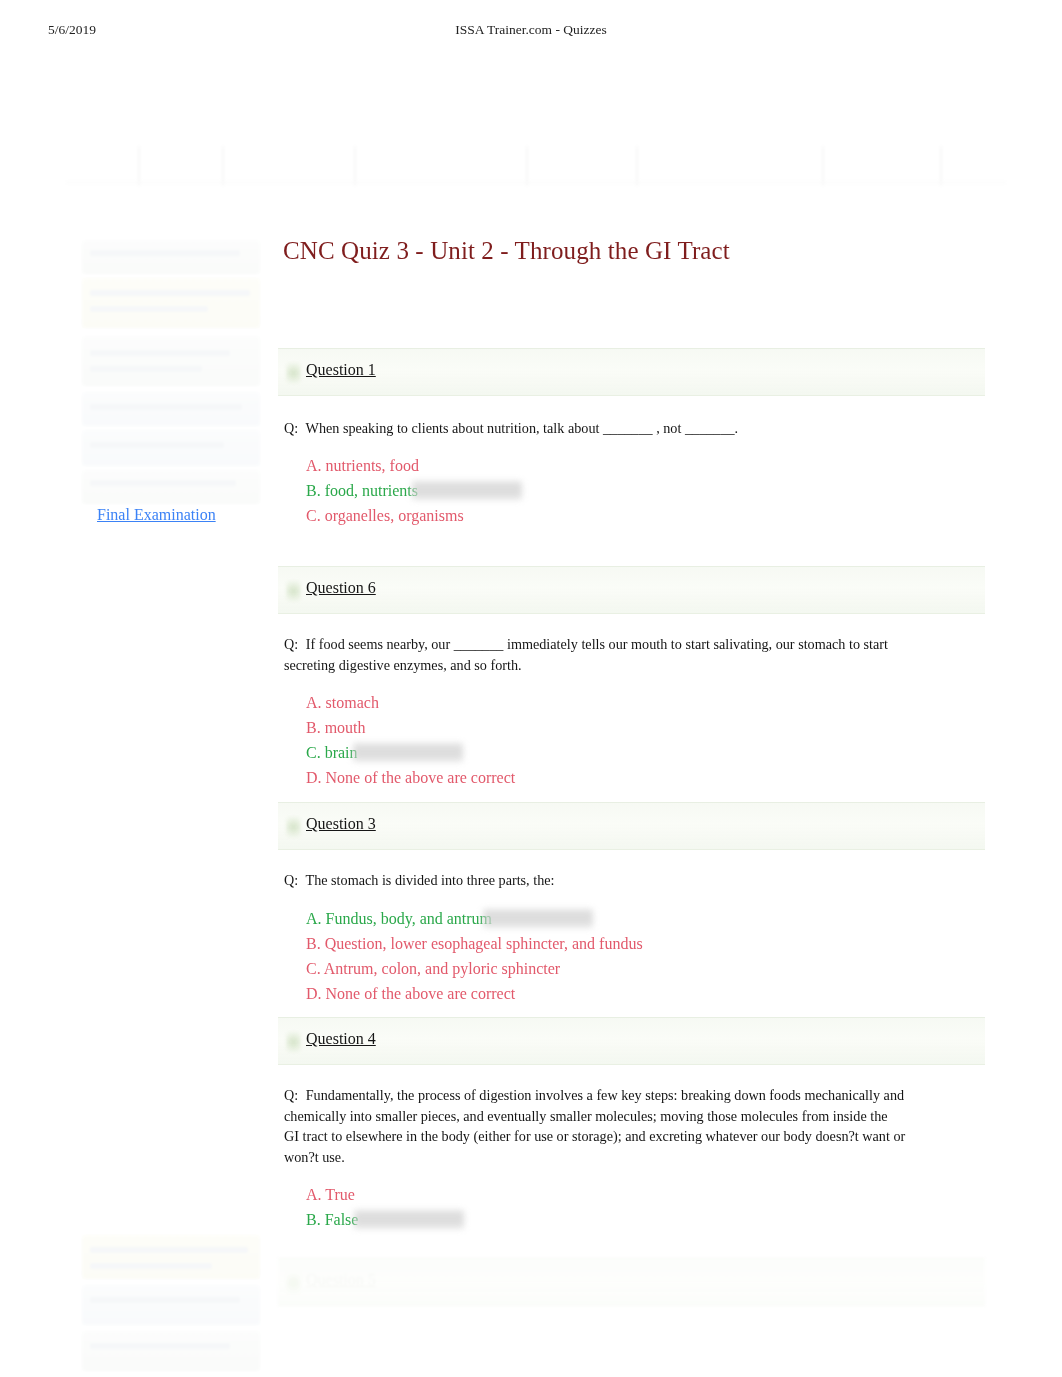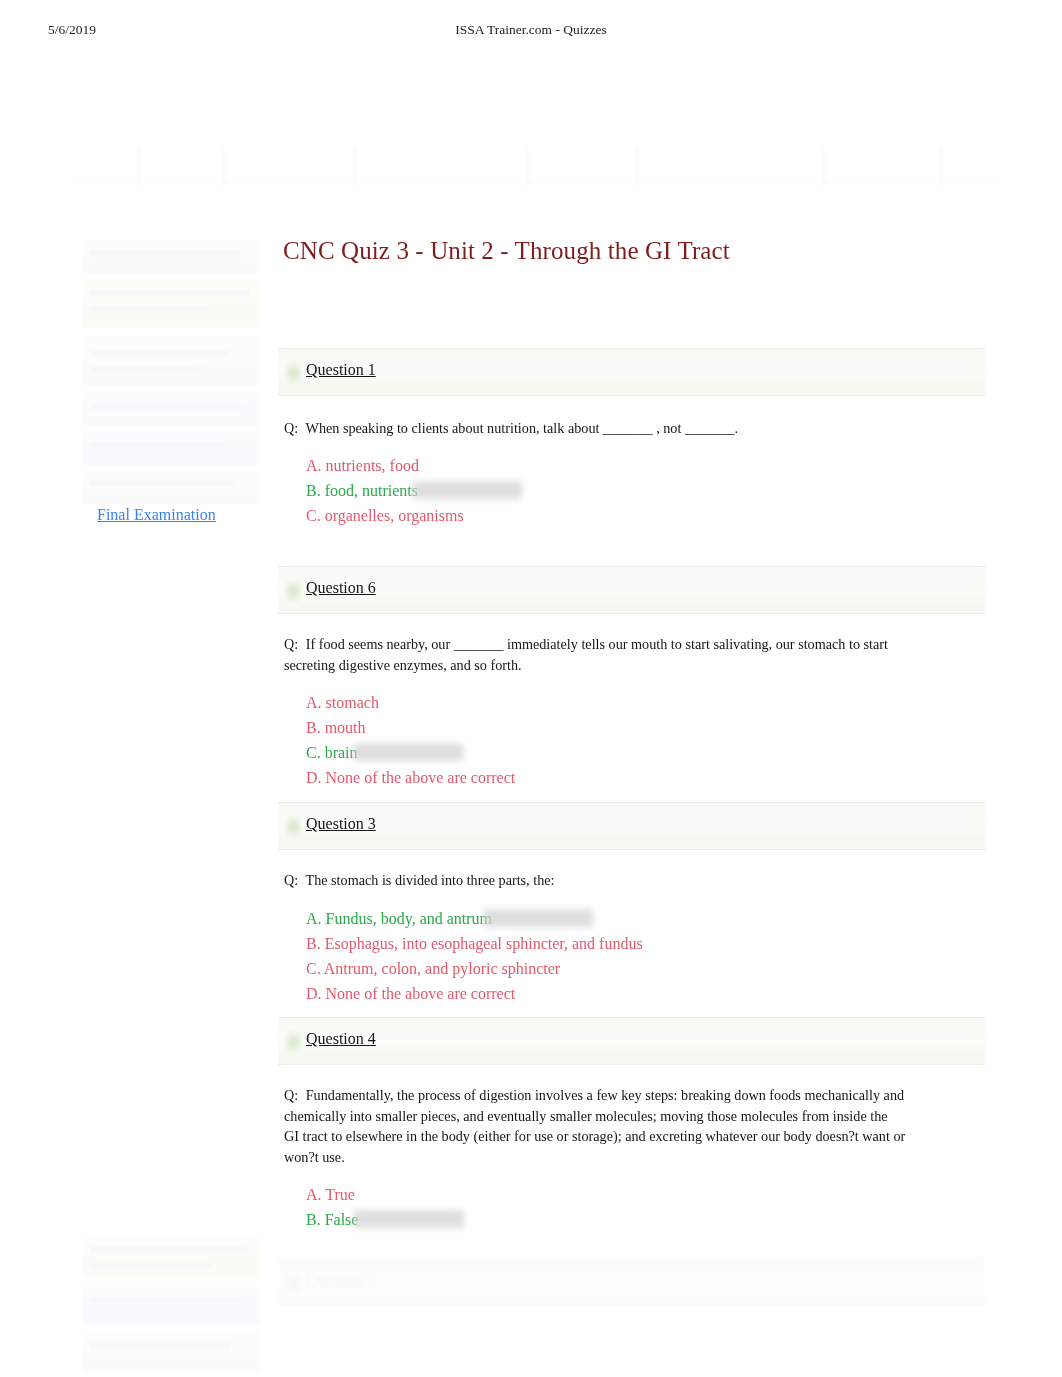--- a/index.html
+++ b/index.html
@@ -340,21 +340,21 @@
     <div class="qtext" style="top:68px;">
       <span class="q-prefix">Q:</span>
       <span>The stomach is divided into three parts, the:</span>
     </div>
     <div class="answers" style="top:104px;">
       <div class="ans correct">
         <span>A. Fundus, body, and antrum</span>
         <span class="badge" style="left:177px; width:110px;"></span>
       </div>
       <div class="ans wrong">
-        <span>B. Esophagus, into esophageal sphincter, and fundus</span>
+        <span>B. Question, lower esophageal sphincter, and fundus</span>
       </div>
       <div class="ans wrong">
         <span>C. Antrum, colon, and pyloric sphincter</span>
       </div>
       <div class="ans wrong">
         <span>D. None of the above are correct</span>
       </div>
     </div>
   </div>
 

